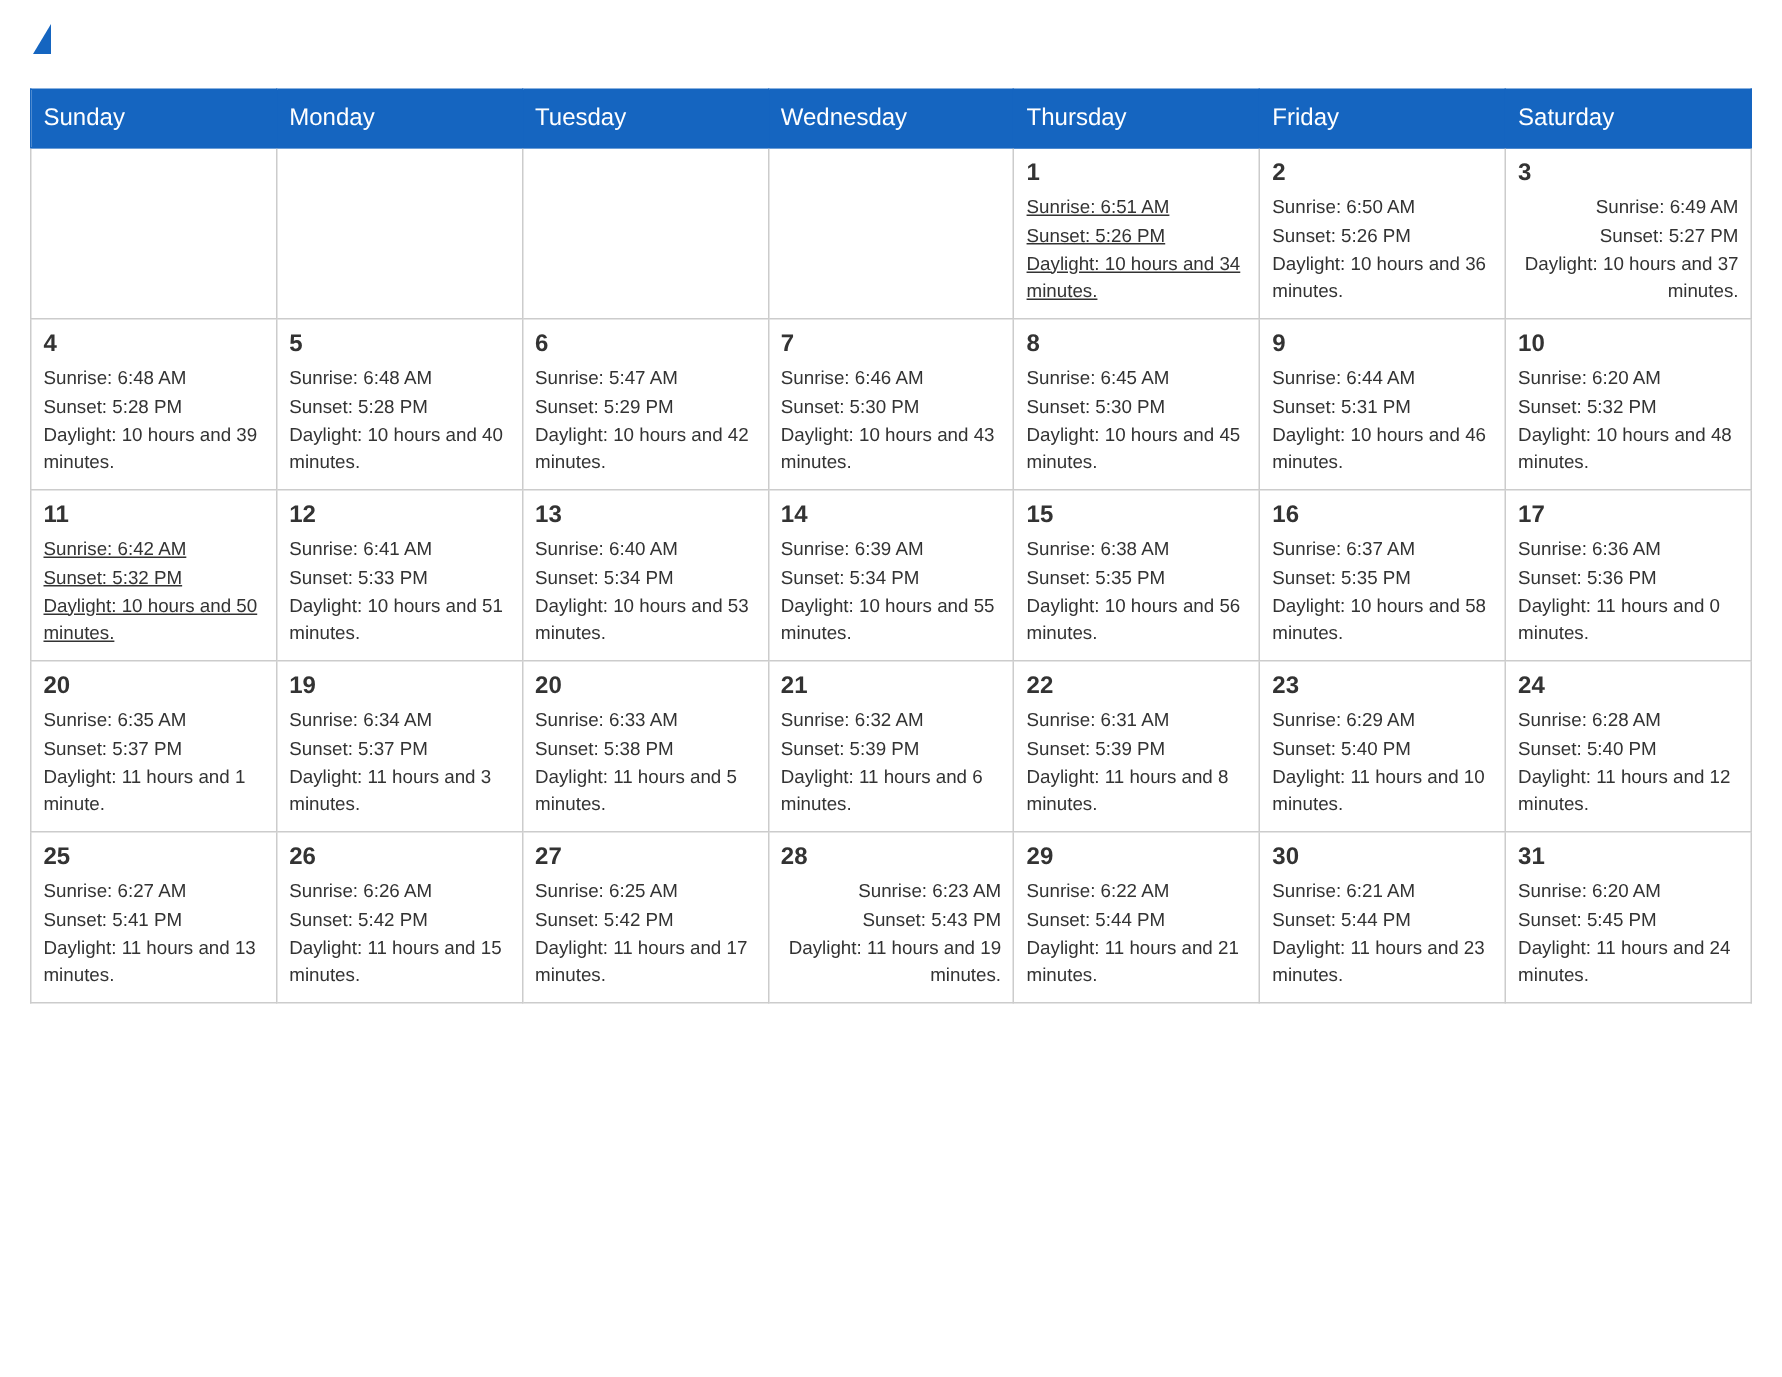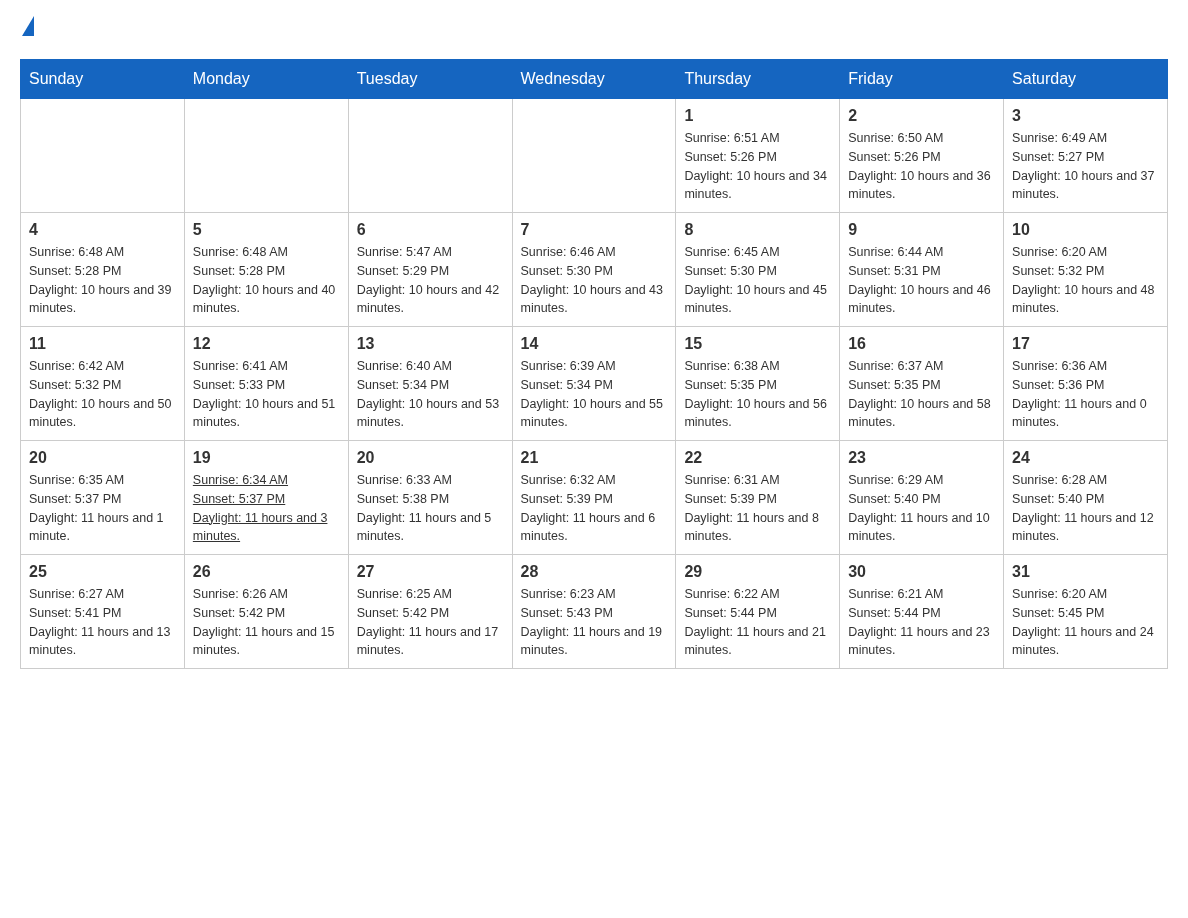--- a/index.html
+++ b/index.html
@@ -131,33 +131,33 @@
       </tr>
   </thead>
   <tbody id="calendar-body">
   <tr>
         <td class="empty-cell" style="border-top: 1px solid rgb(204, 204, 204);"></td>
         <td class="empty-cell" style="border-top: 1px solid rgb(204, 204, 204);"></td>
         <td class="empty-cell" style="border-top: 1px solid rgb(204, 204, 204);"></td>
         <td class="empty-cell" style="border-top: 1px solid rgb(204, 204, 204);"></td>
         <td style="border-top: 1px solid rgb(204, 204, 204);">
           <span class="day-number">1</span>
-          <div class="day-info" style="white-space: pre-line;">Sunrise: 6:51 AM
+          <div class="day-info" style="white-space: pre-line; text-decoration: underline;">Sunrise: 6:51 AM
 Sunset: 5:26 PM
 Daylight: 10 hours and 34 minutes.</div>
         </td>
         <td style="border-top: 1px solid rgb(204, 204, 204);">
           <span class="day-number">2</span>
           <div class="day-info" style="white-space: pre-line;">Sunrise: 6:50 AM
 Sunset: 5:26 PM
 Daylight: 10 hours and 36 minutes.</div>
         </td>
         <td style="border-top: 1px solid rgb(204, 204, 204);">
           <span class="day-number">3</span>
-          <div class="day-info" style="white-space: pre-line;">Sunrise: 6:49 AM
+          <div class="day-info" style="white-space: pre-line; text-align: right;">Sunrise: 6:49 AM
 Sunset: 5:27 PM
 Daylight: 10 hours and 37 minutes.</div>
         </td>
       </tr>
       <tr>
         <td>
           <span class="day-number">4</span>
           <div class="day-info" style="white-space: pre-line;">Sunrise: 6:48 AM
 Sunset: 5:28 PM
 Daylight: 10 hours and 39 minutes.</div>
@@ -195,21 +195,21 @@
         <td>
           <span class="day-number">10</span>
           <div class="day-info" style="white-space: pre-line;">Sunrise: 6:20 AM
 Sunset: 5:32 PM
 Daylight: 10 hours and 48 minutes.</div>
         </td>
       </tr>
       <tr>
         <td>
           <span class="day-number">11</span>
-          <div class="day-info" style="white-space: pre-line;">Sunrise: 6:42 AM
+          <div class="day-info" style="white-space: pre-line; text-decoration: underline;">Sunrise: 6:42 AM
 Sunset: 5:32 PM
 Daylight: 10 hours and 50 minutes.</div>
         </td>
         <td>
           <span class="day-number">12</span>
           <div class="day-info" style="white-space: pre-line;">Sunrise: 6:41 AM
 Sunset: 5:33 PM
 Daylight: 10 hours and 51 minutes.</div>
         </td>
         <td>
@@ -245,21 +245,21 @@
       </tr>
       <tr>
         <td>
           <span class="day-number">20</span>
           <div class="day-info" style="white-space: pre-line;">Sunrise: 6:35 AM
 Sunset: 5:37 PM
 Daylight: 11 hours and 1 minute.</div>
         </td>
         <td>
           <span class="day-number">19</span>
-          <div class="day-info" style="white-space: pre-line; text-decoration: underline;">Sunrise: 6:34 AM
+          <div class="day-info" style="white-space: pre-line;">Sunrise: 6:34 AM
 Sunset: 5:37 PM
 Daylight: 11 hours and 3 minutes.</div>
         </td>
         <td>
           <span class="day-number">20</span>
           <div class="day-info" style="white-space: pre-line;">Sunrise: 6:33 AM
 Sunset: 5:38 PM
 Daylight: 11 hours and 5 minutes.</div>
         </td>
         <td>
@@ -301,21 +301,21 @@
 Daylight: 11 hours and 15 minutes.</div>
         </td>
         <td>
           <span class="day-number">27</span>
           <div class="day-info" style="white-space: pre-line;">Sunrise: 6:25 AM
 Sunset: 5:42 PM
 Daylight: 11 hours and 17 minutes.</div>
         </td>
         <td>
           <span class="day-number">28</span>
-          <div class="day-info" style="white-space: pre-line;">Sunrise: 6:23 AM
+          <div class="day-info" style="white-space: pre-line; text-align: right;">Sunrise: 6:23 AM
 Sunset: 5:43 PM
 Daylight: 11 hours and 19 minutes.</div>
         </td>
         <td>
           <span class="day-number">29</span>
           <div class="day-info" style="white-space: pre-line;">Sunrise: 6:22 AM
 Sunset: 5:44 PM
 Daylight: 11 hours and 21 minutes.</div>
         </td>
         <td>

